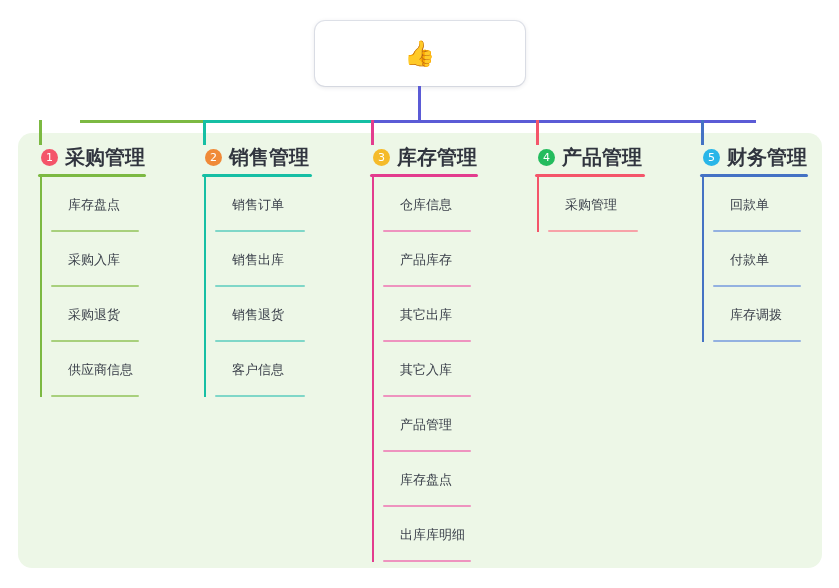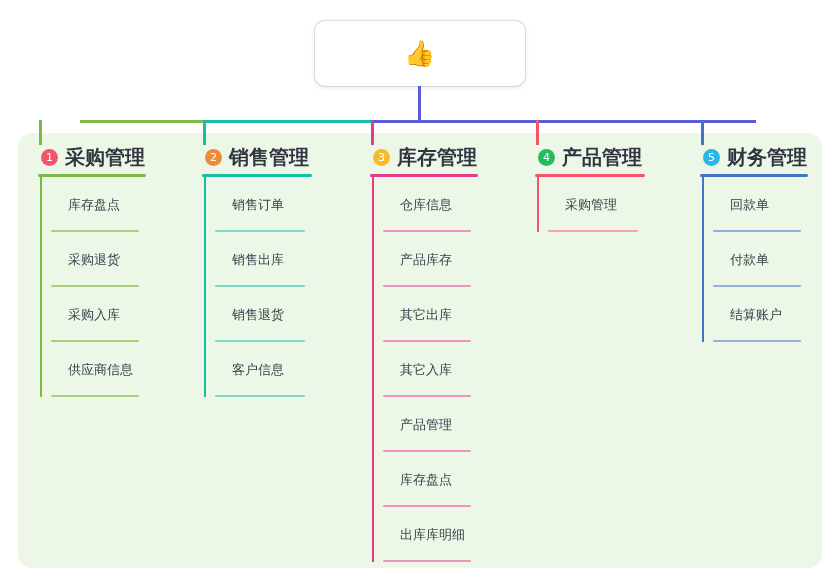--- a/index.html
+++ b/index.html
@@ -167,25 +167,25 @@
           <span class="col-title">采购管理</span>
         </div>
         <div class="col-rule" style="background: rgb(124, 185, 66); width: 108px;"></div>
         <div class="children">
           <div class="spine" style="background: rgb(124, 185, 66);"></div>
           <div class="child">
             <span class="child-label">库存盘点</span>
             <div class="child-rule" style="background: rgb(168, 208, 124); width: 88px;"></div>
           </div>
           <div class="child">
+            <span class="child-label">采购入库</span>
+            <div class="child-rule" style="background: rgb(168, 208, 124); width: 88px;"></div>
+          </div>
+          <div class="child">
             <span class="child-label">采购退货</span>
-            <div class="child-rule" style="background: rgb(168, 208, 124); width: 88px;"></div>
-          </div>
-          <div class="child">
-            <span class="child-label">采购入库</span>
             <div class="child-rule" style="background: rgb(168, 208, 124); width: 88px;"></div>
           </div>
           <div class="child">
             <span class="child-label">供应商信息</span>
             <div class="child-rule" style="background: rgb(168, 208, 124); width: 88px;"></div>
           </div>
         </div>
       </div>
       <div class="column" style="left: 202px; width: 110px;">
         <div class="col-header">
@@ -275,20 +275,20 @@
           <div class="spine" style="background: rgb(68, 114, 196);"></div>
           <div class="child">
             <span class="child-label">回款单</span>
             <div class="child-rule" style="background: rgb(147, 177, 224); width: 88px;"></div>
           </div>
           <div class="child">
             <span class="child-label">付款单</span>
             <div class="child-rule" style="background: rgb(147, 177, 224); width: 88px;"></div>
           </div>
           <div class="child">
-            <span class="child-label">结算账户</span>
+            <span class="child-label">库存调拨</span>
             <div class="child-rule" style="background: rgb(147, 177, 224); width: 88px;"></div>
           </div>
         </div>
       </div>
     </div>
 
 </div>
 
 </body></html>

